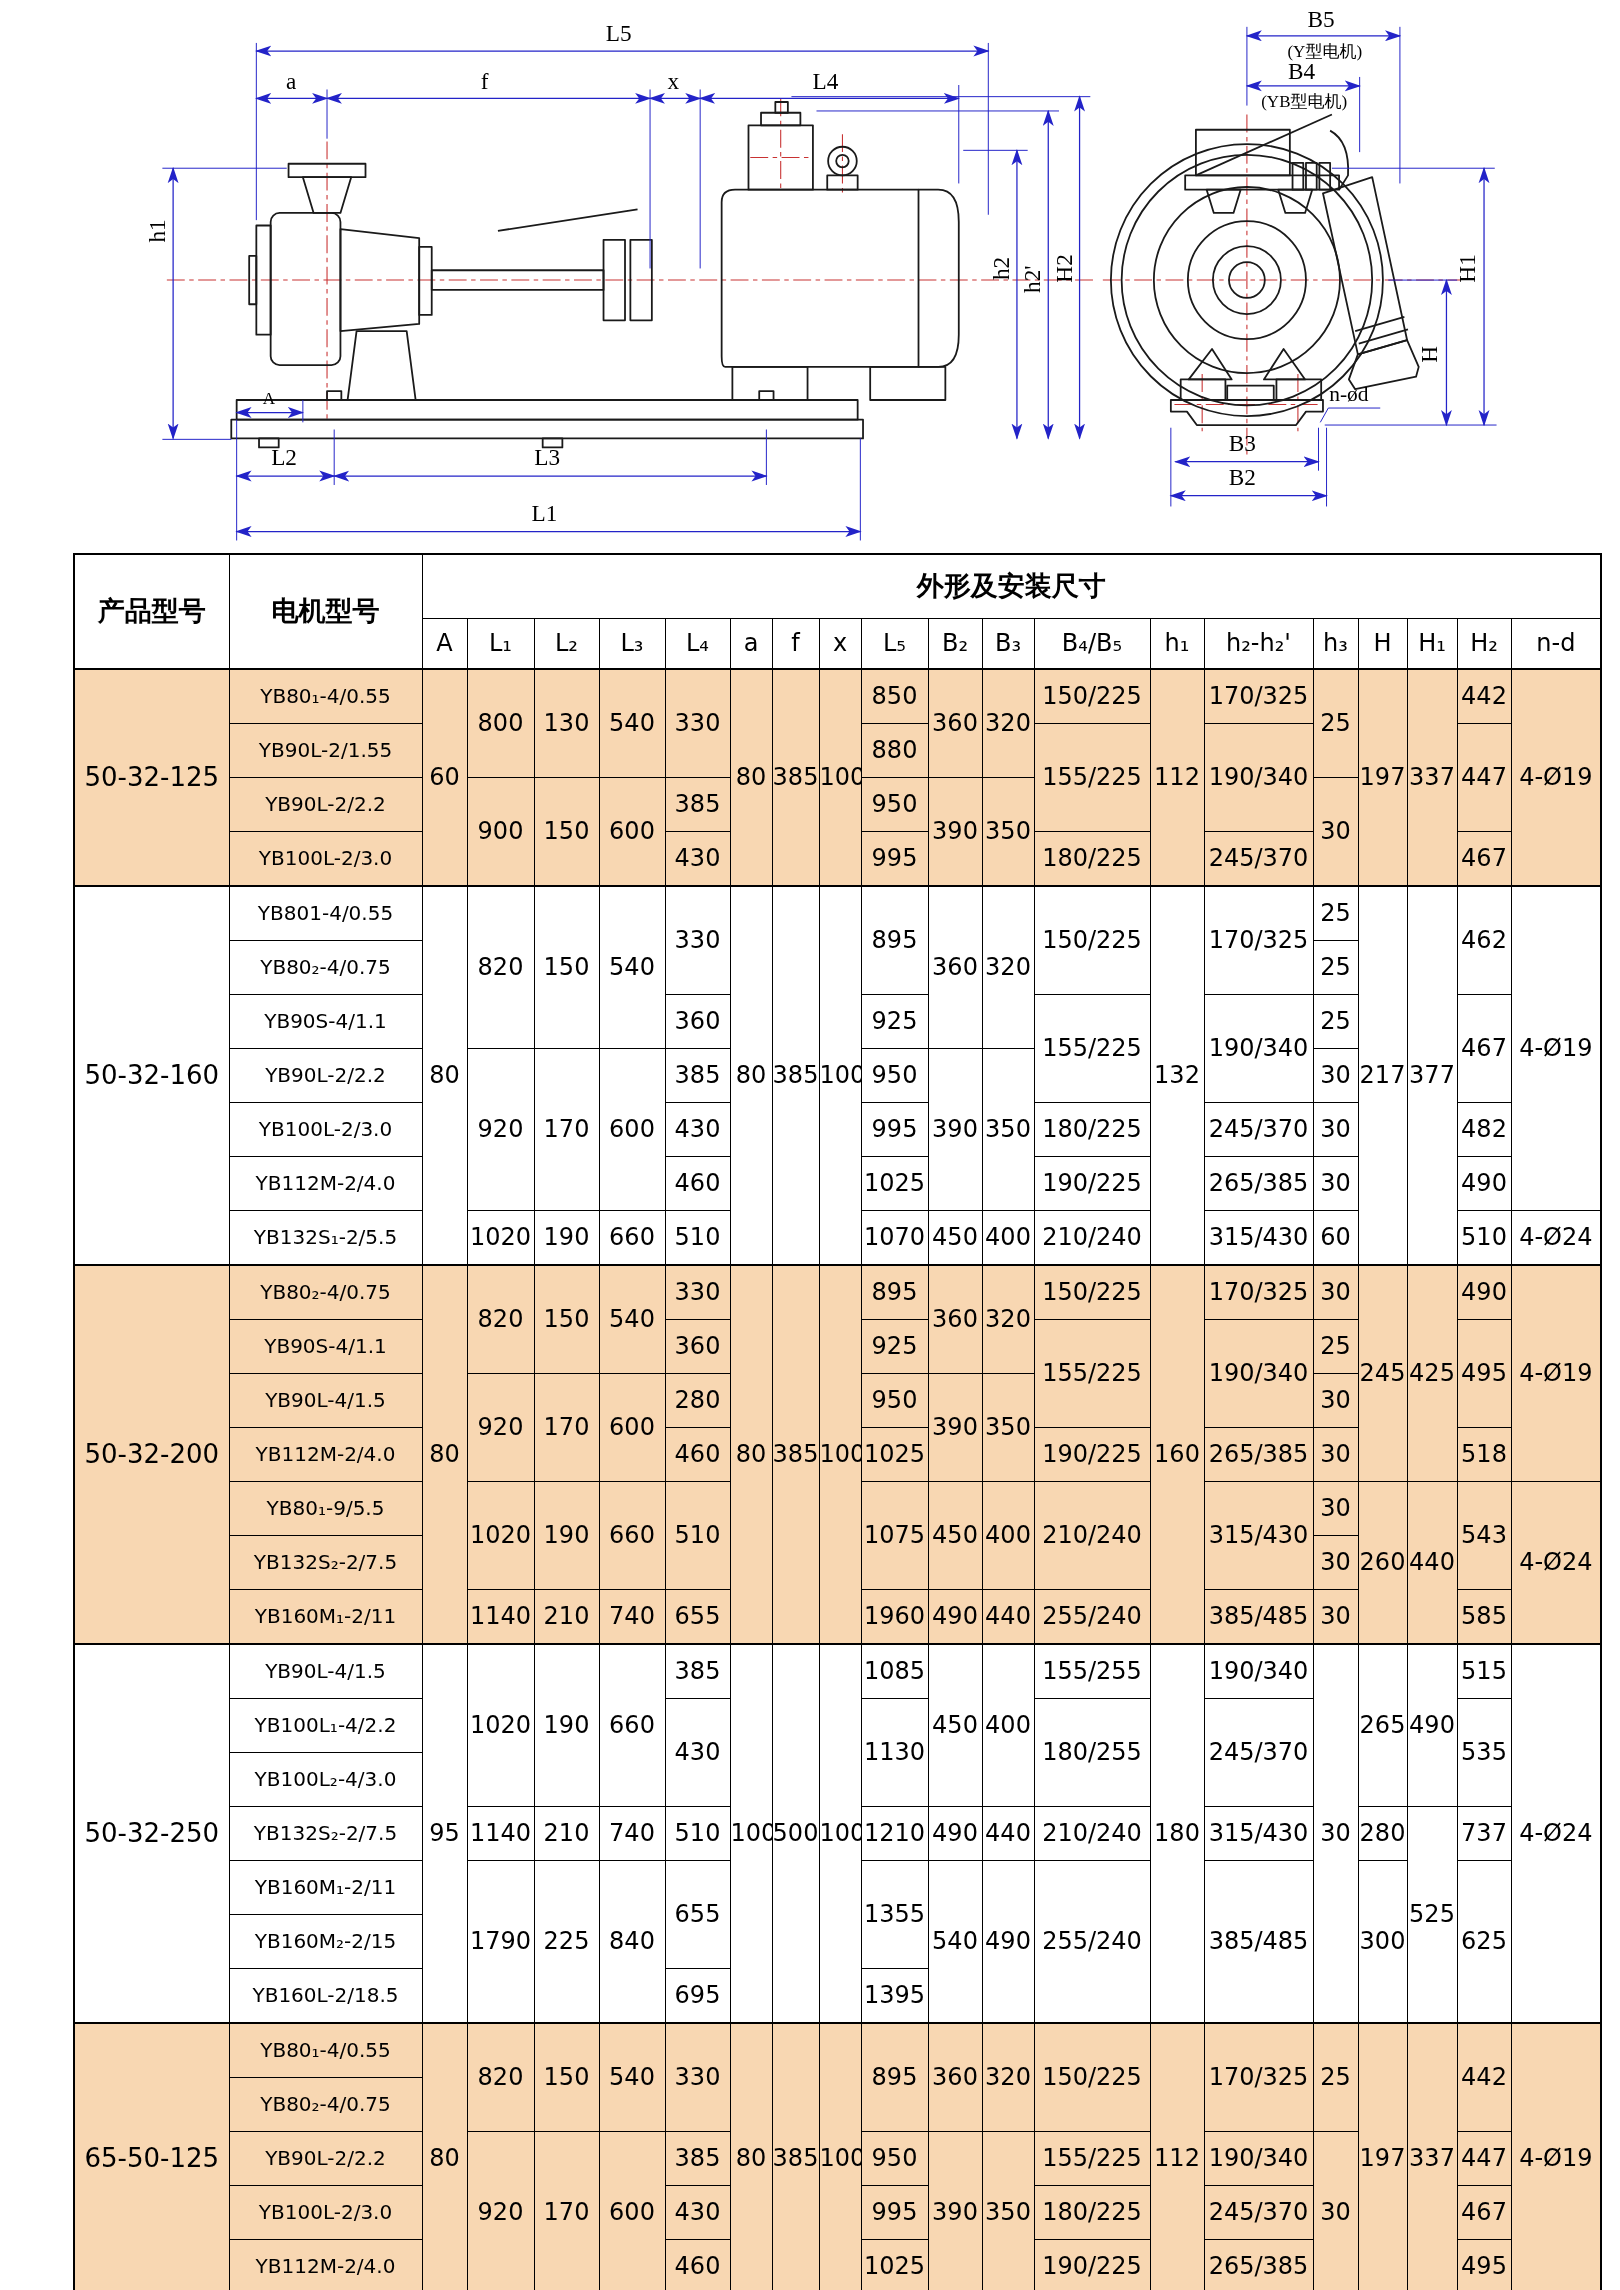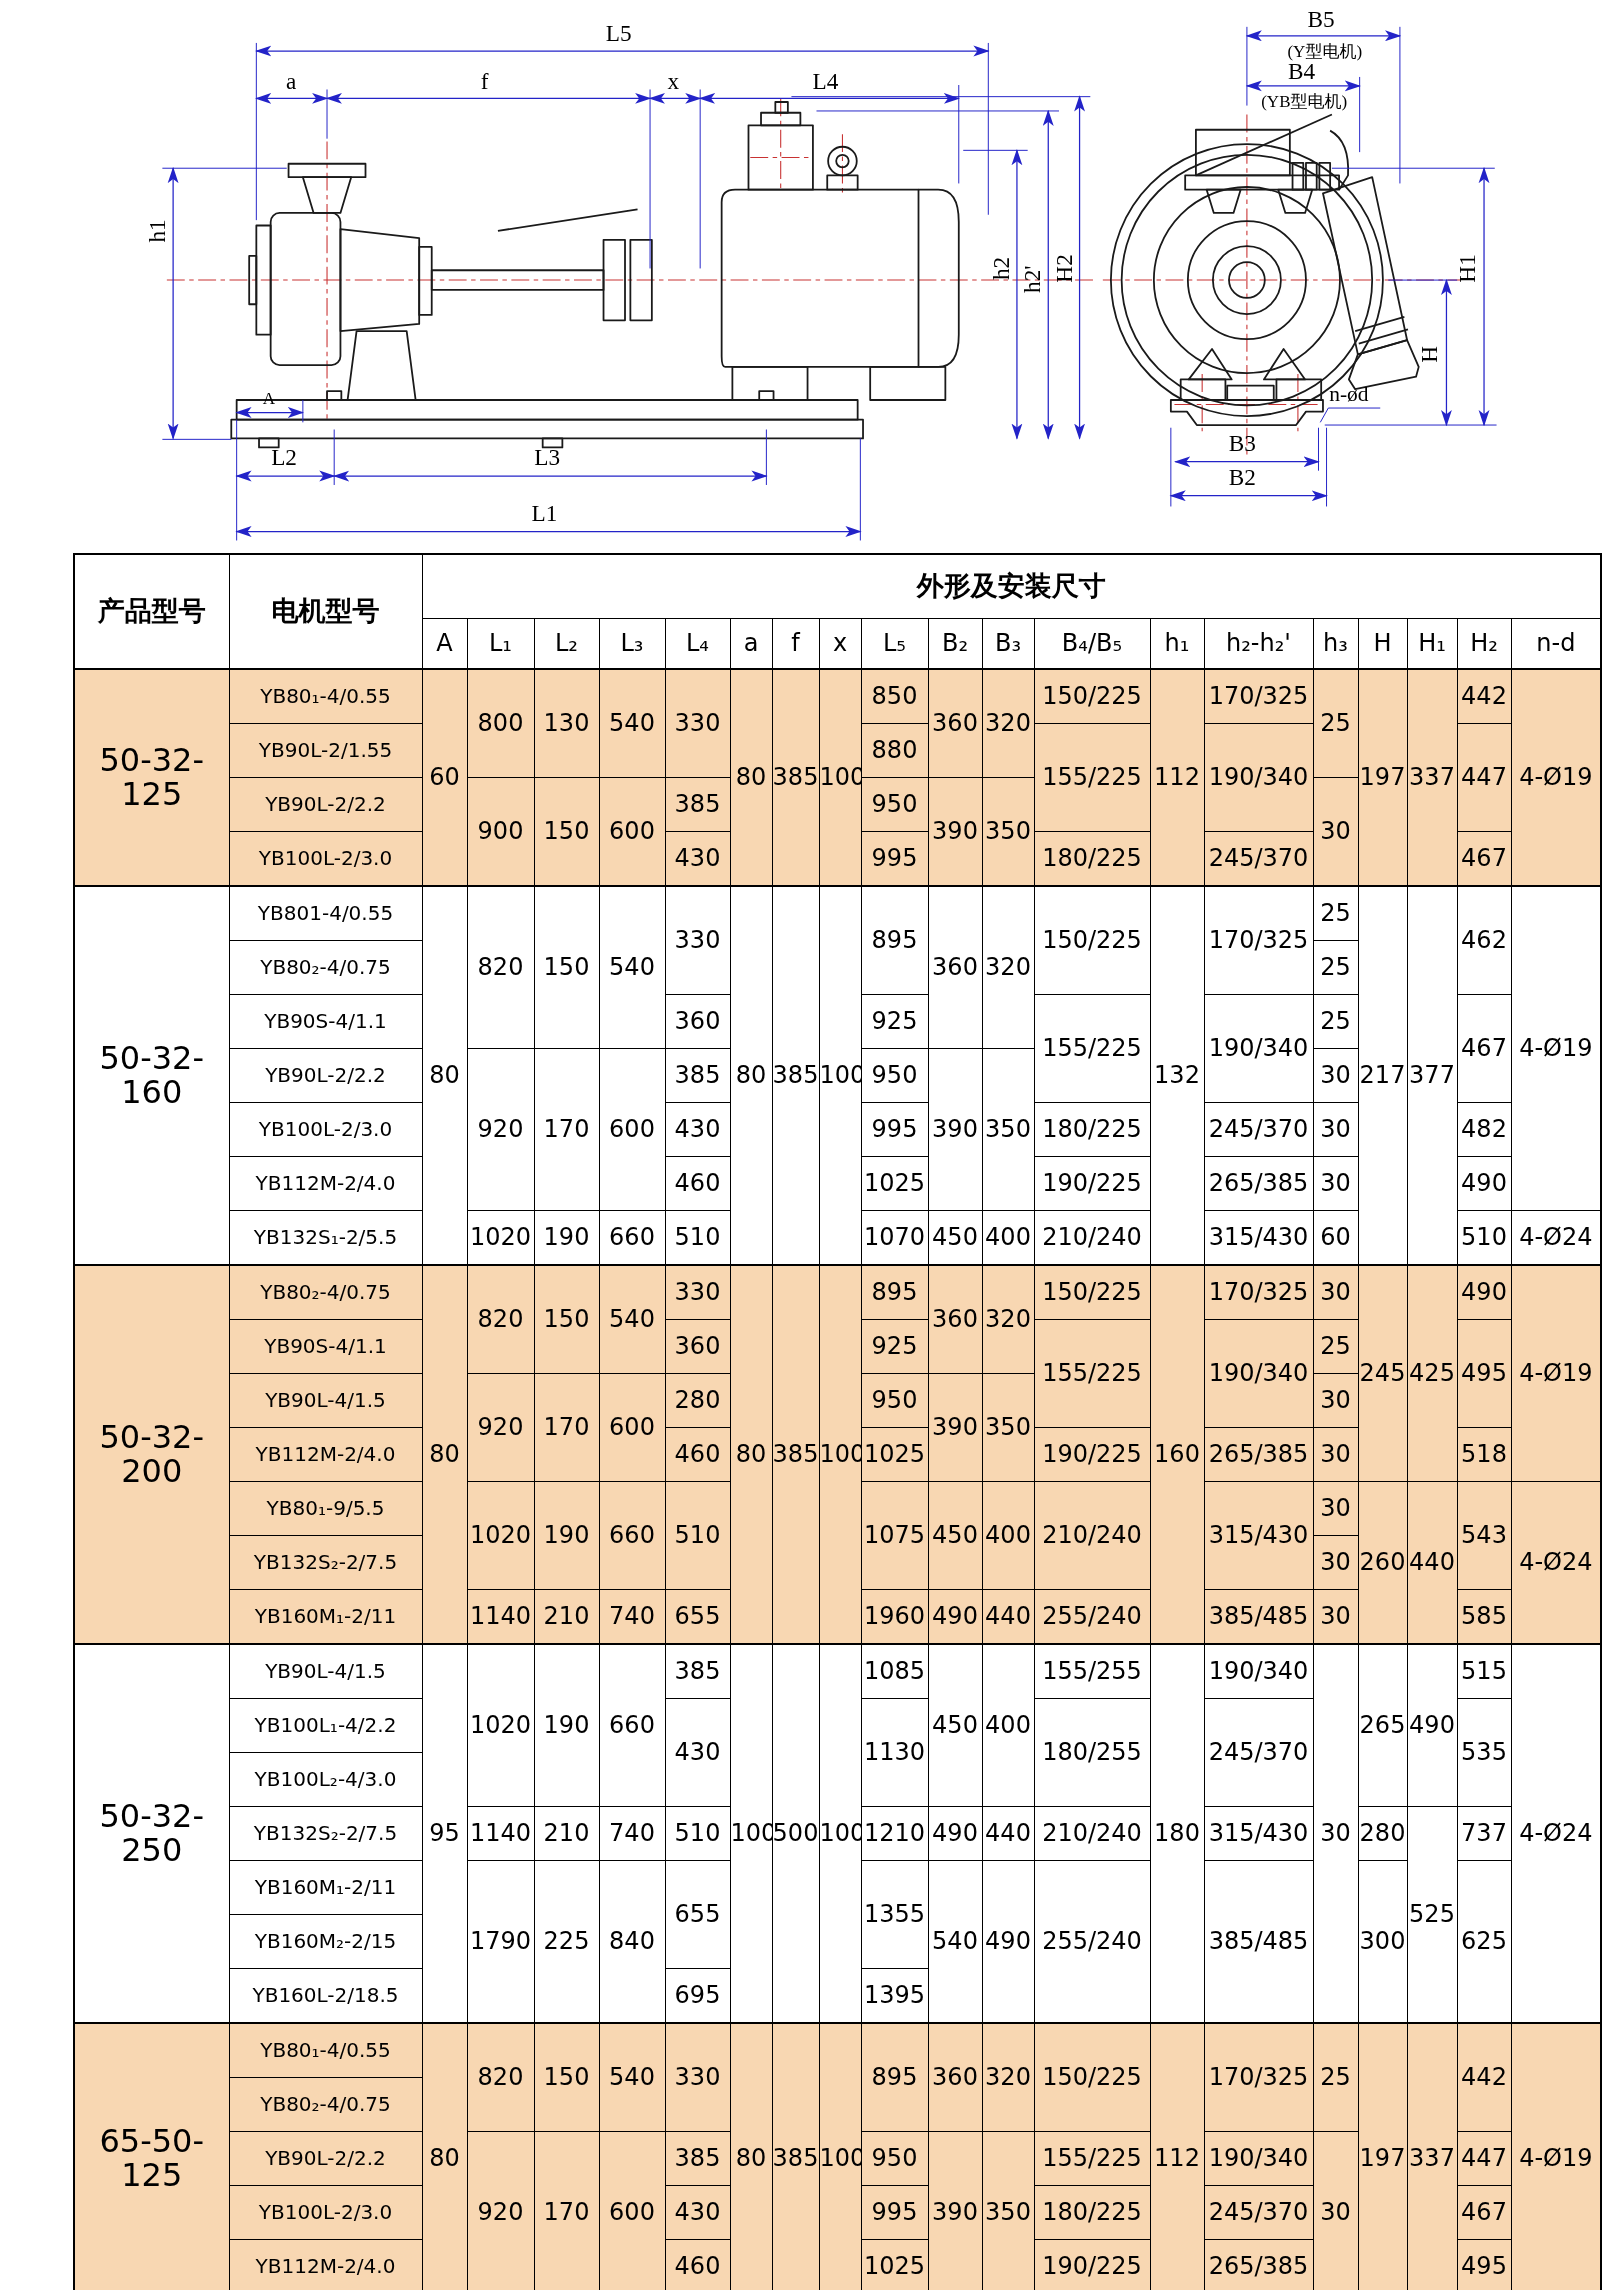--- a/index.html
+++ b/index.html
@@ -11,21 +11,21 @@
   .cl line{stroke:#c83232;stroke-width:1.2;stroke-dasharray:20 5 5 5;}
   .labs text{font-family:"Liberation Serif",serif;font-size:26px;fill:#000;text-anchor:middle;}
   .labs text.sm{font-size:19px;}
   .labs text.st{text-anchor:start;font-size:24px;}
   .tablewrap{position:absolute;top:553px;left:73px;}
   table{border-collapse:collapse;border:2.7px solid #000;table-layout:fixed;width:1474px;}
   th,td{border:1.8px solid #000;text-align:center;vertical-align:middle;padding:0;line-height:1.05;overflow:hidden;}
   thead tr.h1 th{height:63px;font-size:27px;font-weight:600;font-family:"DejaVu Sans","Liberation Sans",sans-serif;}
   thead tr.h2 th{height:49px;font-size:24px;font-weight:400;font-family:"DejaVu Sans",sans-serif;}
   td{height:53px;font-size:24px;font-family:"DejaVu Sans",sans-serif;}
-  td.model{font-size:32px;}
+  td.model{font-size:26px;}
   td.motor{font-size:20px;}
   tr.shaded td{background:#f8d7b2;}
   tr.group-start td{border-top:2.7px solid #000;}
 </style>
 </head>
 <body>
 
 <div class="drawing">
 <svg width="1620" height="553" viewBox="0 0 1809 618">
   <defs>

